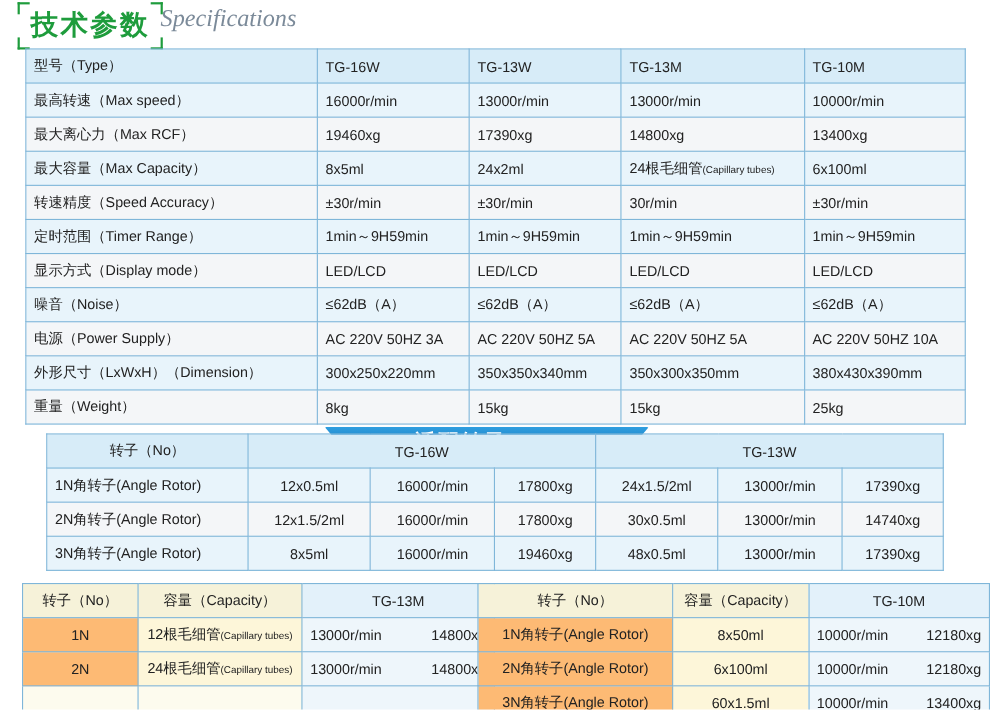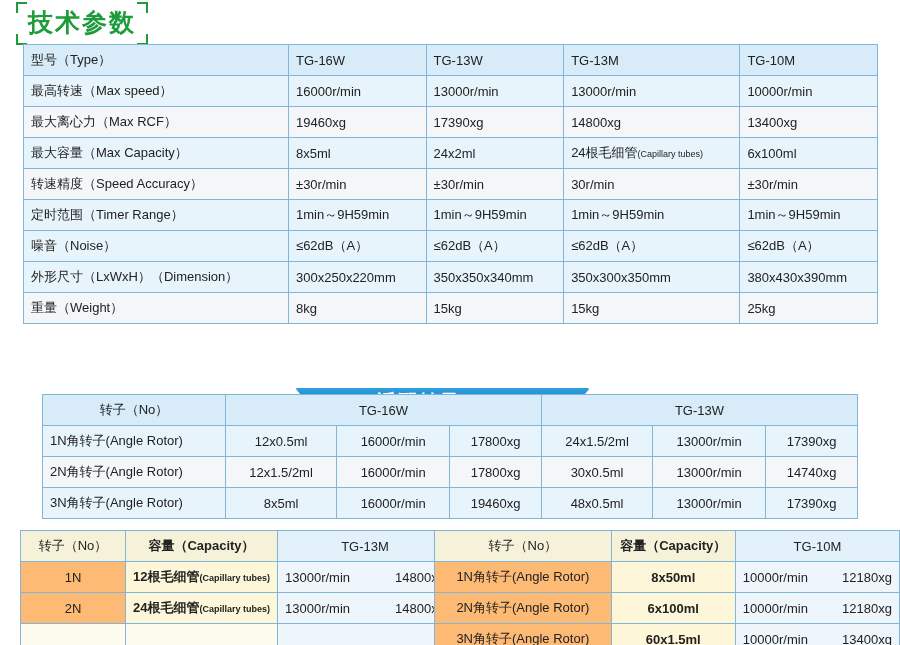--- a/index.html
+++ b/index.html
@@ -93,38 +93,39 @@
   .rotor-table .row-b td{background:#f4f6f8;}
   .rotor-table td.label{text-align:left;}
   .rotor-table td.val{text-align:center;}
 
   
   .bt-left{position:absolute;left:20px;top:530px;}
   .bt-right{position:absolute;left:434px;top:530px;}
   .bt-left td,.bt-right td{height:20px;text-align:center;}
   .bt-left tr.head td,.bt-right tr.head td{background:#f6f2d9;}
   .bt-left td.c1,.bt-right td.c1{background:#fdba74;}
-  .bt-left td.c2,.bt-right td.c2{background:#fdf6d9;font-weight:bold;}
+  .bt-left td.c2,.bt-right td.c2{background:#fdf6d9;}
   .bt-left td.c3,.bt-right td.c3{background:#eef6fb;}
   .bt-left tr.head td.c3,.bt-right tr.head td.c3{background:#e3f1fa;}
   .bt-left td.empty,.bt-right td.empty{background:#fdfbee;}
   .twocol{display:flex;justify-content:space-between;gap:14px;}
   .nowrap{white-space:nowrap;}
 </style>
 </head>
 <body>
 
 <div class="header">
   <div class="hdr-cn">
     <span class="corner c-tl"></span>
     <span class="corner c-tr"></span>
     <span class="corner c-bl"></span>
     <span class="corner c-br"></span>
     <span>技术参数</span>
   </div>
+  <div class="hdr-en">Specifications</div>
 </div>
 
 <table class="spec-table">
   <tbody>
     <tr class="head">
       <td>型号（Type）</td>
       <td>TG-16W</td>
       <td>TG-13W</td>
       <td>TG-13M</td>
       <td>TG-10M</td>
@@ -163,29 +164,43 @@
     </tr>
 
     <tr class="row-a">
       <td>定时范围（Timer Range）</td>
       <td>1min～9H59min</td>
       <td>1min～9H59min</td>
       <td>1min～9H59min</td>
       <td>1min～9H59min</td>
     </tr>
 
+    <tr class="row-b">
+      <td>显示方式（Display mode）</td>
+      <td>LED/LCD</td>
+      <td>LED/LCD</td>
+      <td>LED/LCD</td>
+      <td>LED/LCD</td>
+    </tr>
 
     <tr class="row-a">
       <td>噪音（Noise）</td>
       <td>≤62dB（A）</td>
       <td>≤62dB（A）</td>
       <td>≤62dB（A）</td>
       <td>≤62dB（A）</td>
     </tr>
 
+    <tr class="row-b">
+      <td>电源（Power Supply）</td>
+      <td>AC 220V 50HZ 3A</td>
+      <td>AC 220V 50HZ 5A</td>
+      <td>AC 220V 50HZ 5A</td>
+      <td>AC 220V 50HZ 10A</td>
+    </tr>
 
     <tr class="row-a">
       <td>外形尺寸（LxWxH）（Dimension）</td>
       <td>300x250x220mm</td>
       <td>350x350x340mm</td>
       <td>350x300x350mm</td>
       <td>380x430x390mm</td>
     </tr>
 
     <tr class="row-b">

